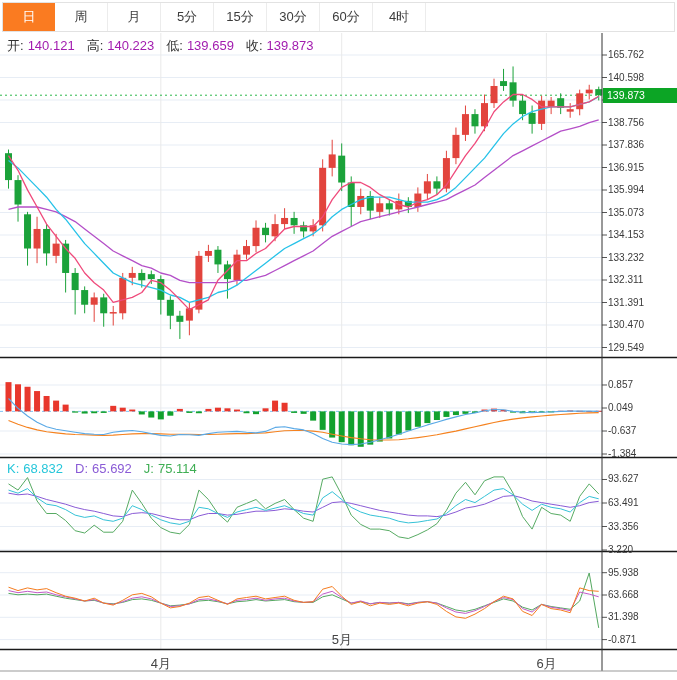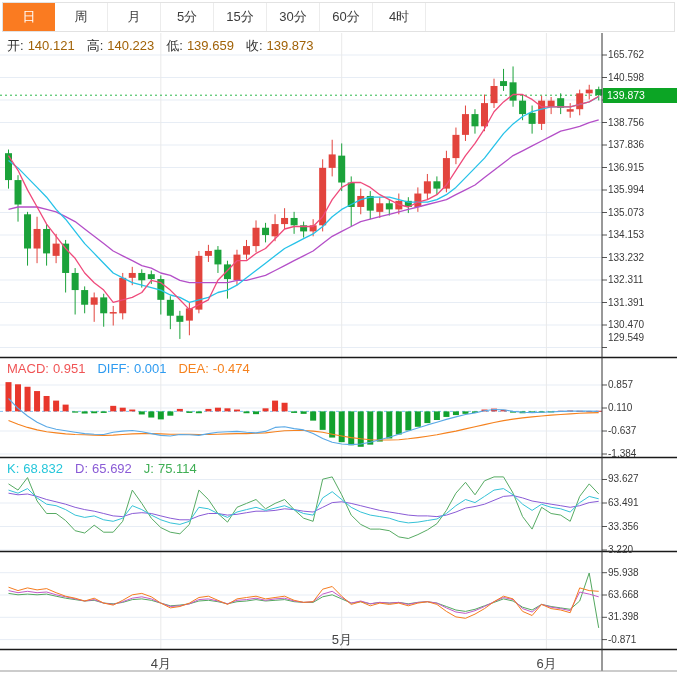--- a/index.html
+++ b/index.html
@@ -10,21 +10,21 @@
           border:1px solid #e2e2e2;background:#fff;box-sizing:border-box;z-index:6;}
   .tab{flex:0 0 52px;line-height:28px;text-align:center;font-size:13px;color:#3c3c3c;
        border-right:1px solid #ececec;cursor:pointer;}
   .tab.active{background:#fa7b21;color:#fff;border-right:none;}
   .tab-filler{flex:1 1 auto;}
   
   .hdr{position:absolute;left:7px;font-size:13px;white-space:nowrap;z-index:3;letter-spacing:0;}
   .hdr span{margin-right:4px;}
   .hdr .gap{margin-right:12px;}
   .lbl{color:#333;}
-  .green-val{color:#a16207;}
+  .green-val{color:#a21caf;}
   .c-ma5{color:#ef4a7b;}  .c-ma10{color:#26c2e8;} .c-ma20{color:#b44fc8;}
   .c-macd{color:#f05455;} .c-diff{color:#2e9bf0;} .c-dea{color:#f5821f;}
   .c-k{color:#26c6da;}    .c-d{color:#8a5bd6;}    .c-j{color:#3fae54;}
   .c-rsi6{color:#f57c1f;} .c-rsi12{color:#c25bc8;}.c-rsi24{color:#54a860;}
   
   .axlbl{position:absolute;left:607px;font-size:10px;color:#3a3a3a;z-index:2;}
   .monthlbl{position:absolute;top:655px;font-size:13px;color:#444;z-index:2;}
   .price-badge{position:absolute;left:603px;top:88px;width:72px;height:15px;background:#0ca525;
                color:#fff;font-size:10.5px;line-height:15px;padding-left:4px;z-index:5;}
   svg#plot{position:absolute;left:0;top:0;z-index:1;}
@@ -310,46 +310,43 @@
       <line x1="0" y1="649.5" x2="677" y2="649.5" stroke="#1a1a1a" stroke-width="1.5"></line>
       <line x1="602" y1="33" x2="602" y2="671" stroke="#333" stroke-width="1"></line>
       <line x1="0" y1="671" x2="677" y2="671" stroke="#999" stroke-width="1"></line>
     </svg>
 
   <div class="hdr" style="top:37px">
     <span class="lbl">开:</span><span class="green-val gap">140.121</span><span class="lbl">高:</span><span class="green-val gap">140.223</span><span class="lbl">低:</span><span class="green-val gap">139.659</span><span class="lbl">收:</span><span class="green-val">139.873</span>
   </div>
 
 
-  <div class="hdr" style="top:361px">
-    <span class="c-macd">MACD:</span><span class="c-macd gap">0.951</span><span class="c-diff">DIFF:</span><span class="c-diff gap">0.001</span><span class="c-dea">DEA:</span><span class="c-dea">-0.474</span>
-  </div>
 
   <div class="hdr" style="top:461px">
     <span class="c-k">K:</span><span class="c-k gap">68.832</span><span class="c-d">D:</span><span class="c-d gap">65.692</span><span class="c-j">J:</span><span class="c-j">75.114</span>
   </div>
 
 
   <div id="labels">
       <div class="axlbl" style="left: 608px; top: 49px;">165.762</div>
       <div class="axlbl" style="left: 608px; top: 71.5px;">140.598</div>
       <div class="axlbl" style="left: 608px; top: 94px;">139.677</div>
       <div class="axlbl" style="left: 608px; top: 116.5px;">138.756</div>
       <div class="axlbl" style="left: 608px; top: 139px;">137.836</div>
       <div class="axlbl" style="left: 608px; top: 161.5px;">136.915</div>
       <div class="axlbl" style="left: 608px; top: 184px;">135.994</div>
       <div class="axlbl" style="left: 608px; top: 206.5px;">135.073</div>
       <div class="axlbl" style="left: 608px; top: 229px;">134.153</div>
       <div class="axlbl" style="left: 608px; top: 251.5px;">133.232</div>
       <div class="axlbl" style="left: 608px; top: 274px;">132.311</div>
       <div class="axlbl" style="left: 608px; top: 296.5px;">131.391</div>
       <div class="axlbl" style="left: 608px; top: 319px;">130.470</div>
-      <div class="axlbl" style="left: 608px; top: 332px;">129.549</div>
+      <div class="axlbl" style="left: 608px; top: 342px;">129.549</div>
       <div class="axlbl" style="left: 608px; top: 379px;">0.857</div>
-      <div class="axlbl" style="left: 608px; top: 402px;">0.110</div>
+      <div class="axlbl" style="left: 608px; top: 402px;">0.049</div>
       <div class="axlbl" style="left: 608px; top: 425px;">-0.637</div>
       <div class="axlbl" style="left: 608px; top: 448px;">-1.384</div>
       <div class="axlbl" style="left: 608px; top: 473.494px;">93.627</div>
       <div class="axlbl" style="left: 608px; top: 497px;">63.491</div>
       <div class="axlbl" style="left: 608px; top: 520.505px;">33.356</div>
       <div class="axlbl" style="left: 608px; top: 544.011px;">3.220</div>
       <div class="axlbl" style="left: 608px; top: 566.701px;">95.938</div>
       <div class="axlbl" style="left: 608px; top: 589px;">63.668</div>
       <div class="axlbl" style="left: 608px; top: 611.299px;">31.398</div>
       <div class="axlbl" style="left: 608px; top: 633.596px;">-0.871</div>

